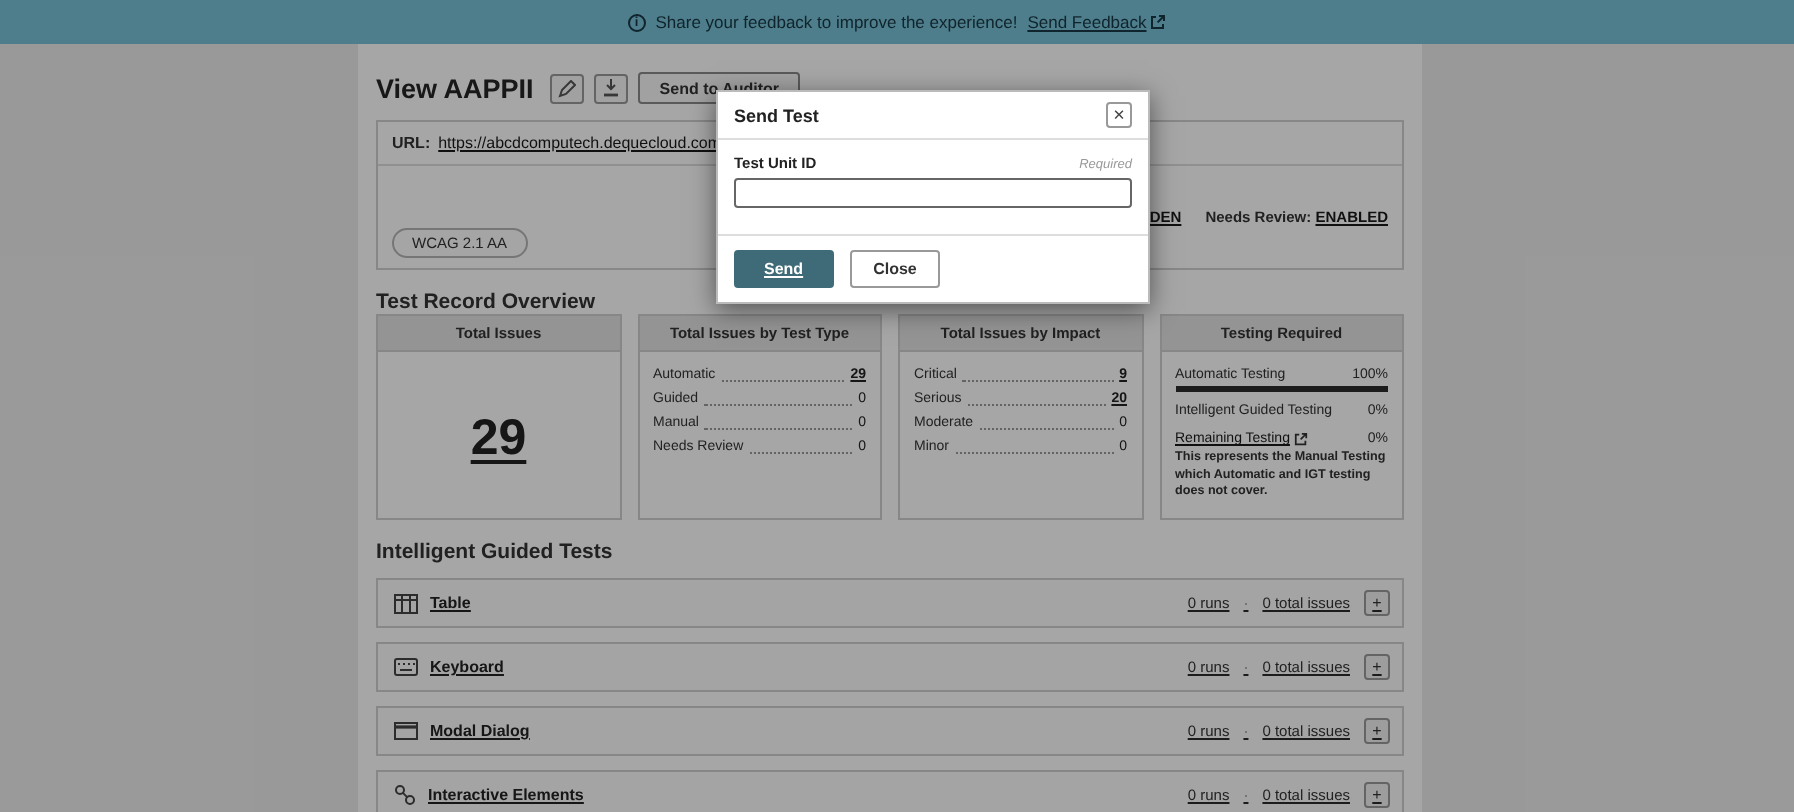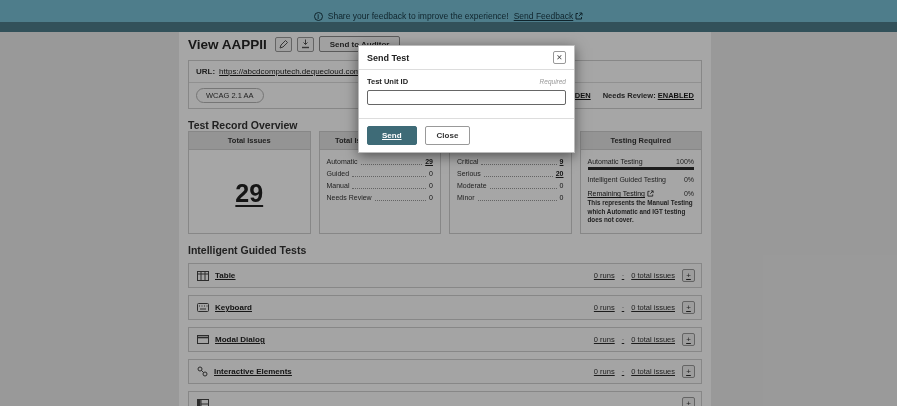--- a/index.html
+++ b/index.html
@@ -1,21 +1,21 @@
 <!DOCTYPE html>
 <html><head>
 <meta charset="utf-8">
 <style>
   * { margin:0; padding:0; box-sizing:border-box; }
   html,body { width:897px; height:406px; overflow:hidden; background:#ececec;
     font-family:"Liberation Sans", sans-serif; color:#2b2b2b; }
   .stage { position:relative; width:897px; height:406px; overflow:hidden; }
 
   
-  .banner { position:absolute; top:0; left:0; width:100%; height:32px; background:#4e7d8b;
+  .banner { position:absolute; top:0; left:0; width:100%; height:22px; background:#4e7d8b;
     display:flex; align-items:center; justify-content:center; gap:5px; font-size:8.5px; color:#0f242c; z-index:5; }
   .banner a { color:#0f242c; display:inline-flex; align-items:center; gap:2px; }
   .info-circ { width:9px; height:9px; border:1px solid #0f242c; border-radius:50%; display:inline-flex;
     align-items:center; justify-content:center; font-size:6.5px; font-weight:bold; }
 
   
   .page { position:absolute; top:22px; left:0; width:100%; height:384px; background:#ececec; }
   .column { position:absolute; left:179px; top:0; width:532px; height:384px; background:#fff; padding:14px 9px 0; }
 
   .title-row { display:flex; align-items:center; gap:5px; }
@@ -23,21 +23,21 @@
   .icon-btn { width:17px; height:15px; border:1px solid #9a9a9a; border-radius:2px; background:#f7f7f7;
     display:inline-flex; align-items:center; justify-content:center; cursor:pointer; }
   .txt-btn { height:16px; border:1px solid #8a8a8a; border-radius:2px; background:#f7f7f7; font-size:8px;
     font-weight:bold; color:#333; padding:0 10px; display:inline-flex; align-items:center; cursor:pointer; }
 
   .info-box { margin-top:8px; border:1px solid #d0d0d0; background:#fff; }
   .info-row1 { padding:6px 7px; border-bottom:1px solid #ddd; font-size:8px; display:flex; align-items:center; gap:4px; }
   .info-row1 .lab { font-weight:bold; color:#333; }
   .info-row1 a { color:#1a1a1a; text-decoration:underline; display:inline-flex; align-items:center; gap:3px; }
   .info-row2 { padding:5px 7px; display:flex; align-items:center; justify-content:space-between; }
-  .badge { border:1px solid #b5b5b5; border-radius:9px; padding:2px 9px; font-size:7.5px; color:#333; background:#fdfdfd; }
+  .badge { border:1px solid #b5b5b5; border-radius:9px; padding:2px 9px; font-size:7.5px; color:#333; background:#fdfdfd;margin-top:26px; }
   .toggles { display:flex; gap:12px; font-size:7.5px; font-weight:bold; color:#333; }
   .toggles a { color:#1a1a1a; text-decoration:underline; }
 
   .section-h { margin-top:10px; font-size:10.5px; font-weight:bold; color:#333; }
 
   .cards { display:flex; gap:8px; }
   .card { flex:1 1 0; border:1px solid #cfcfcf; background:#fff; height:103px; display:flex; flex-direction:column; }
   .card-h { background:#e4e4e4; border-bottom:1px solid #cfcfcf; text-align:center; font-size:7.5px;
     font-weight:bold; color:#333; padding:4px 2px; white-space:nowrap; overflow:hidden; }
   .card-b { flex:1; padding:8px 7px 4px; }

